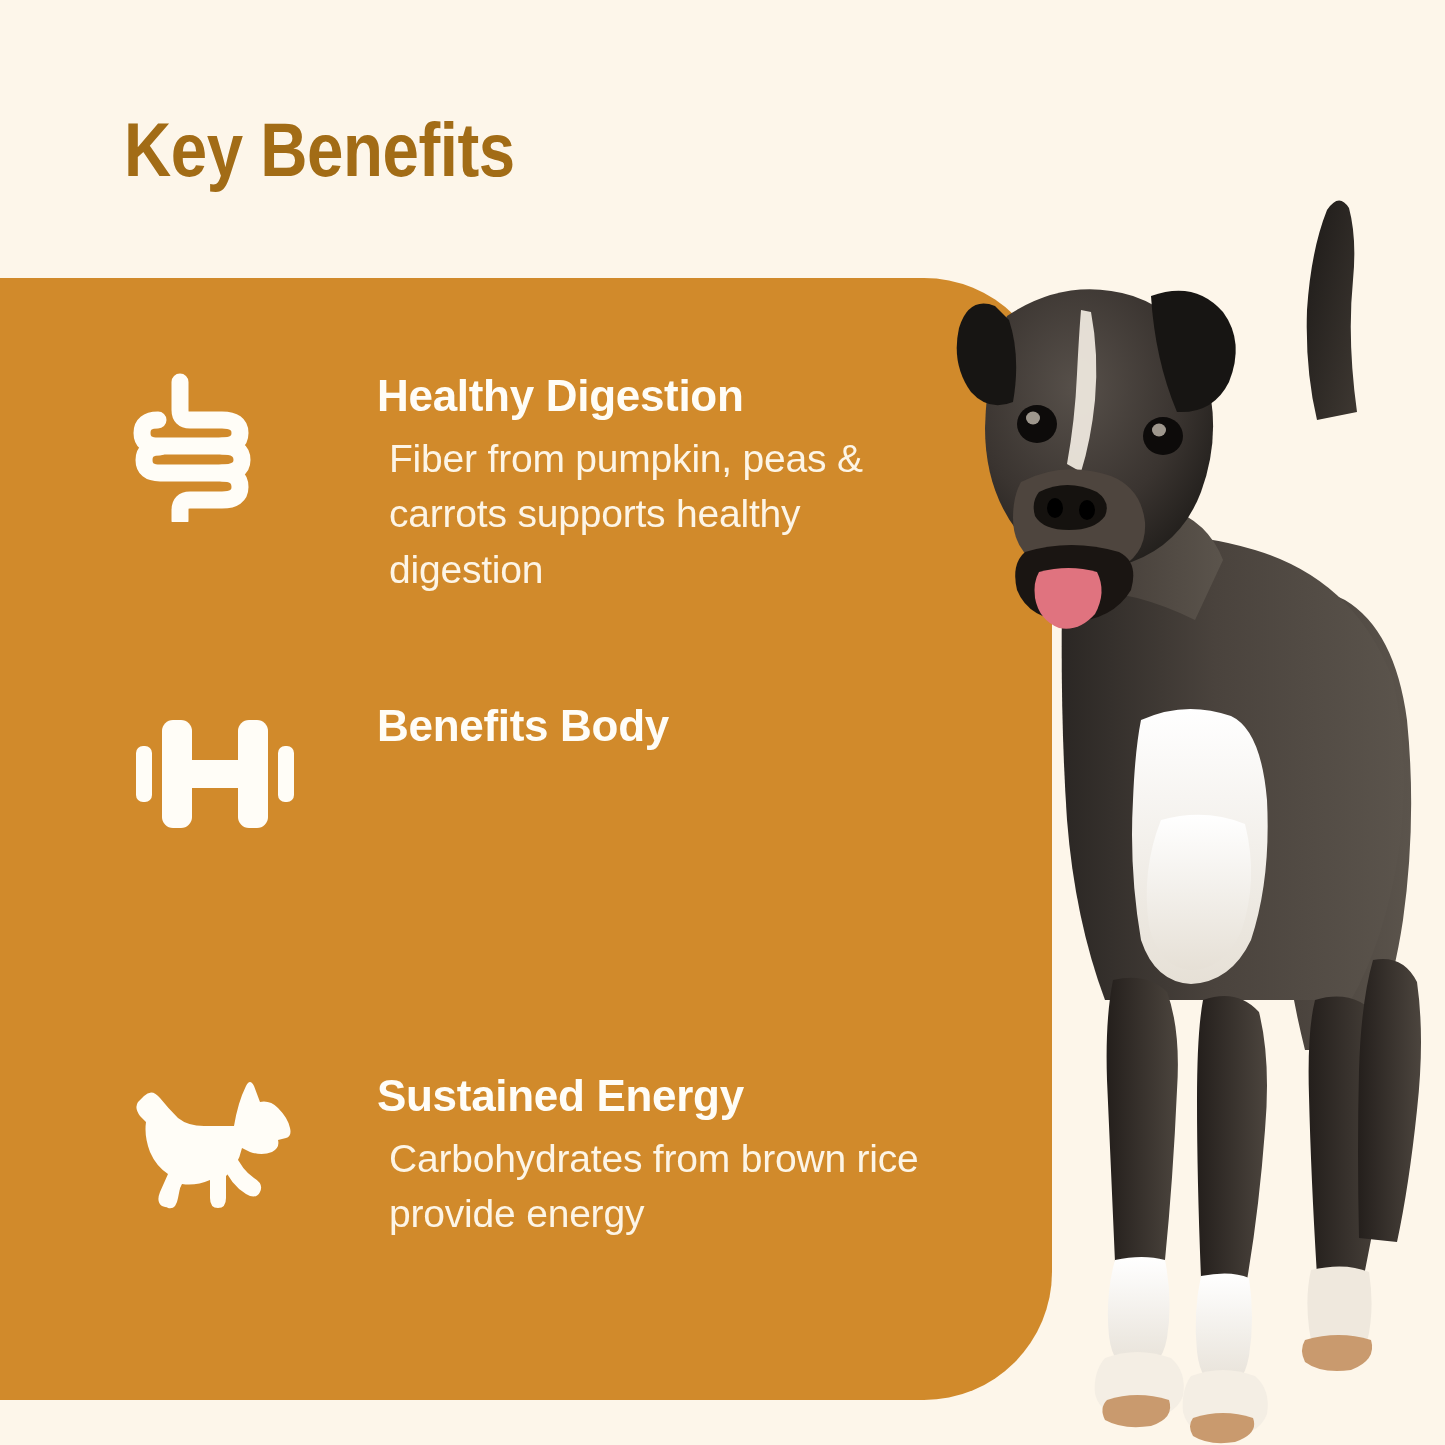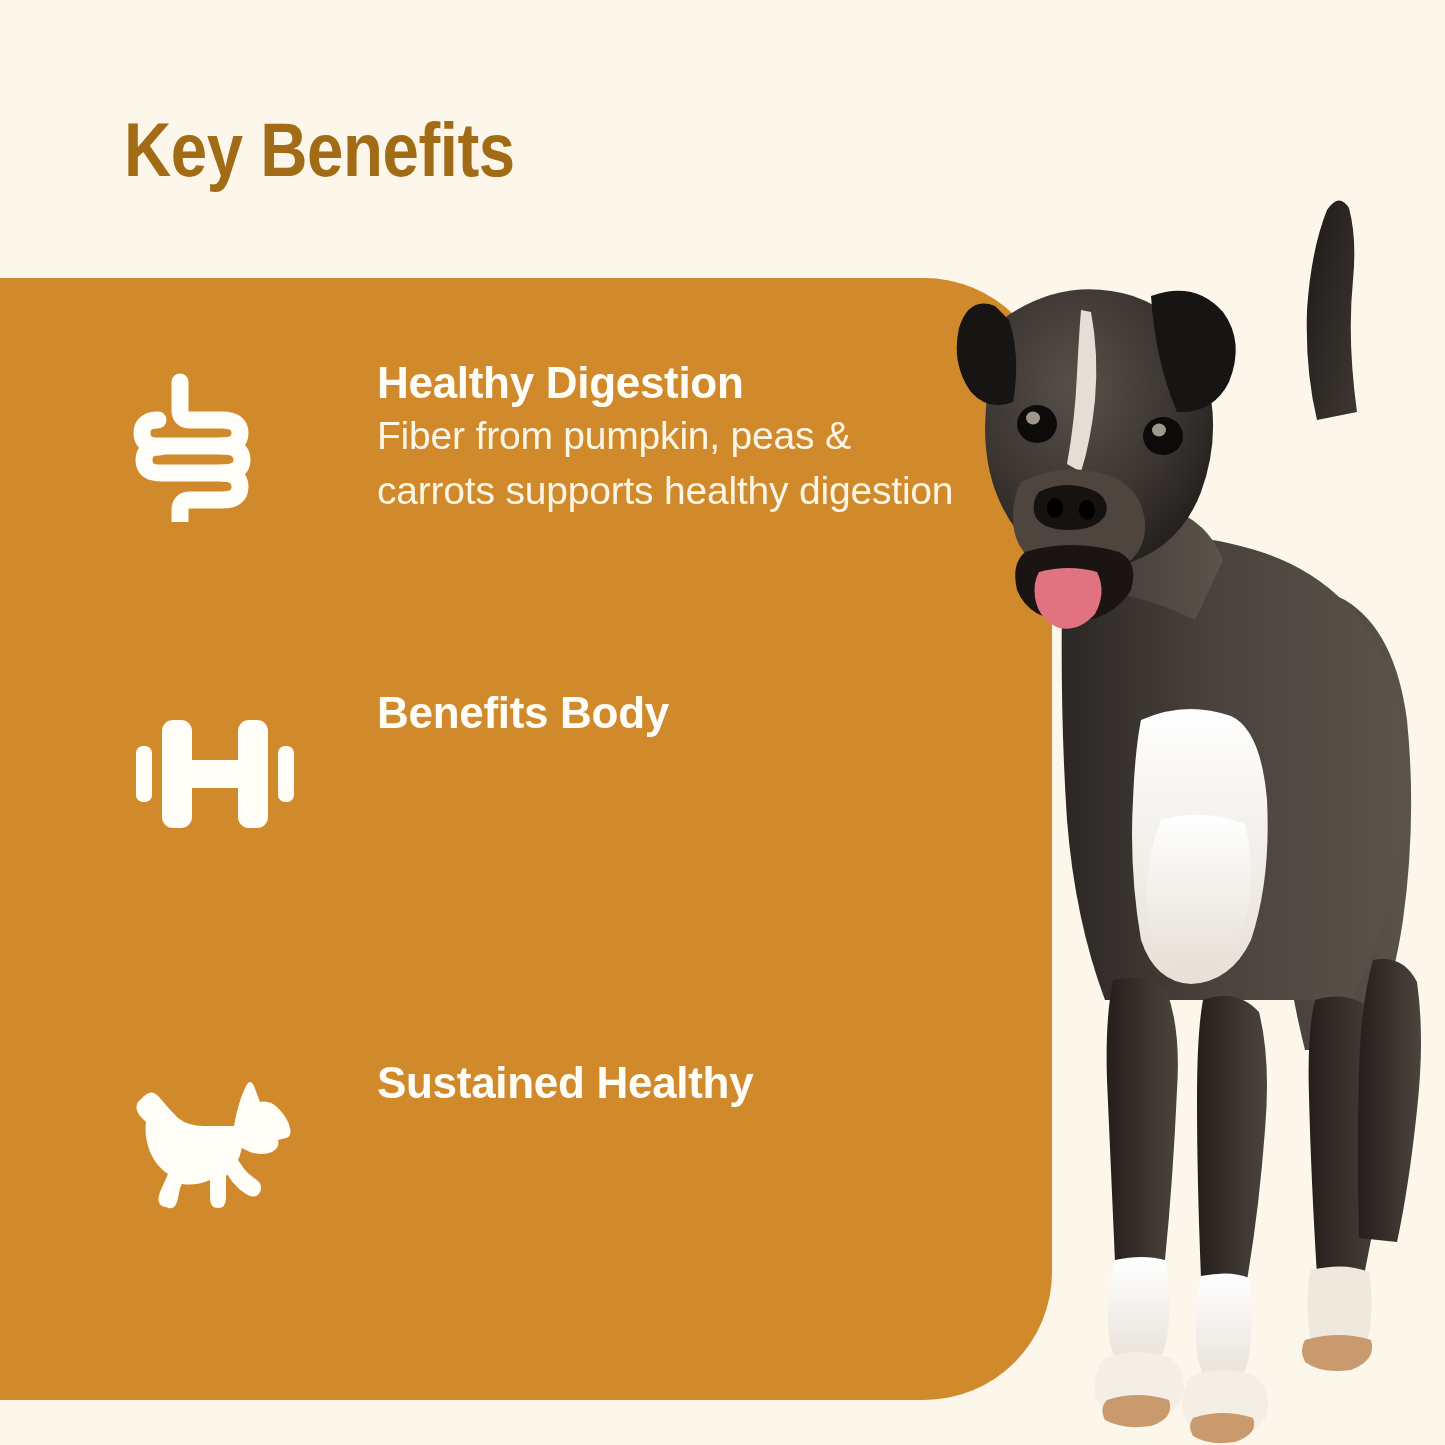--- a/index.html
+++ b/index.html
@@ -42,26 +42,26 @@
   .benefit-item{position:absolute;left:0;width:1000px;}
   .benefit-icon{
     position:absolute;left:130px;
     width:172px;height:150px;
   }
   .benefit-icon svg{display:block;width:100%;height:100%;}
   .benefit-text{position:absolute;left:377px;width:600px;}
   .benefit-heading{
     font-size:44px;font-weight:bold;color:#FFFDF7;
     line-height:1.04;letter-spacing:-0.3px;
-    margin:0 0 2px 0;white-space:nowrap;
+    margin:13px 0 2px 0;white-space:nowrap;
   }
   .benefit-desc{
     font-size:39px;font-weight:400;color:#FDF5E6;
     line-height:1.42;letter-spacing:-0.2px;
-    margin:0;
+    margin:12px;
     max-width:585px;
   }
 
   #item-0{top:360px;}
   #item-0 .benefit-icon{top:12px;}
   #item-1{top:690px;}
   #item-1 .benefit-icon{top:20px;}
   #item-2{top:1060px;}
   #item-2 .benefit-icon{top:14px;}
 
@@ -124,21 +124,22 @@
           Q140 26 148 34 Q158 44 160 54 Q162 62 156 64 L148 66
           Q150 74 142 78 Q132 82 120 78 L112 74
           Q108 92 96 102 L96 124 Q96 134 88 134 Q80 134 80 124 L80 106
           Q66 112 52 110 L44 126 Q40 136 32 132 Q26 128 30 118 L38 100
           Q26 92 20 78 Q14 62 16 48 L10 42 Q4 34 8 28 Z"></path>
         <path fill="#FFFDF7" d="M52 104 L48 124 Q46 136 38 134 Q32 132 34 120 L40 100 Z"></path>
         <path fill="#FFFDF7" d="M104 78 Q112 96 124 104 Q134 110 130 118 Q126 126 116 120 Q100 110 94 92 Z"></path>
       </svg>
     </div>
     <div class="benefit-text">
-      <div class="benefit-heading">Sustained Healthy</div>
+      <div class="benefit-heading">Sustained Energy</div>
+      <div class="benefit-desc">Carbohydrates from brown rice provide energy</div>
     </div>
   </div>
 
   <div class="dog-photo">
     <svg viewBox="0 0 492 1330" xmlns="http://www.w3.org/2000/svg">
       <defs>
         <linearGradient id="coat" x1="0" y1="0" x2="1" y2="0">
           <stop offset="0%" stop-color="#2b2724"></stop>
           <stop offset="45%" stop-color="#4a433d"></stop>
           <stop offset="100%" stop-color="#5b544c"></stop>

